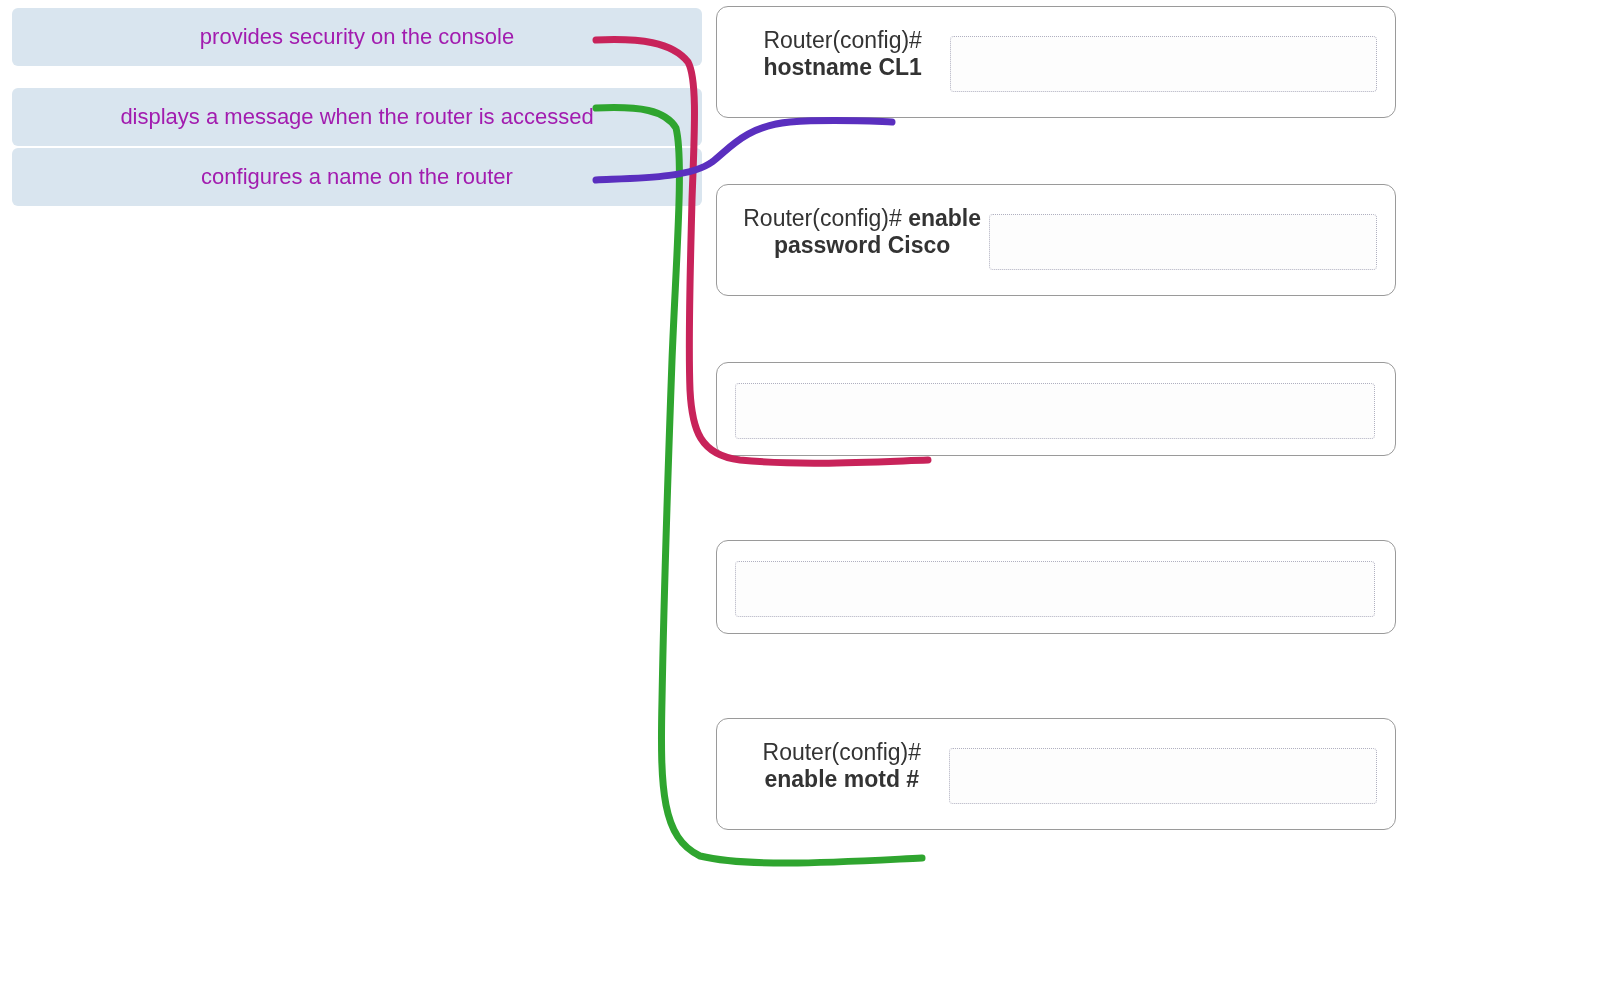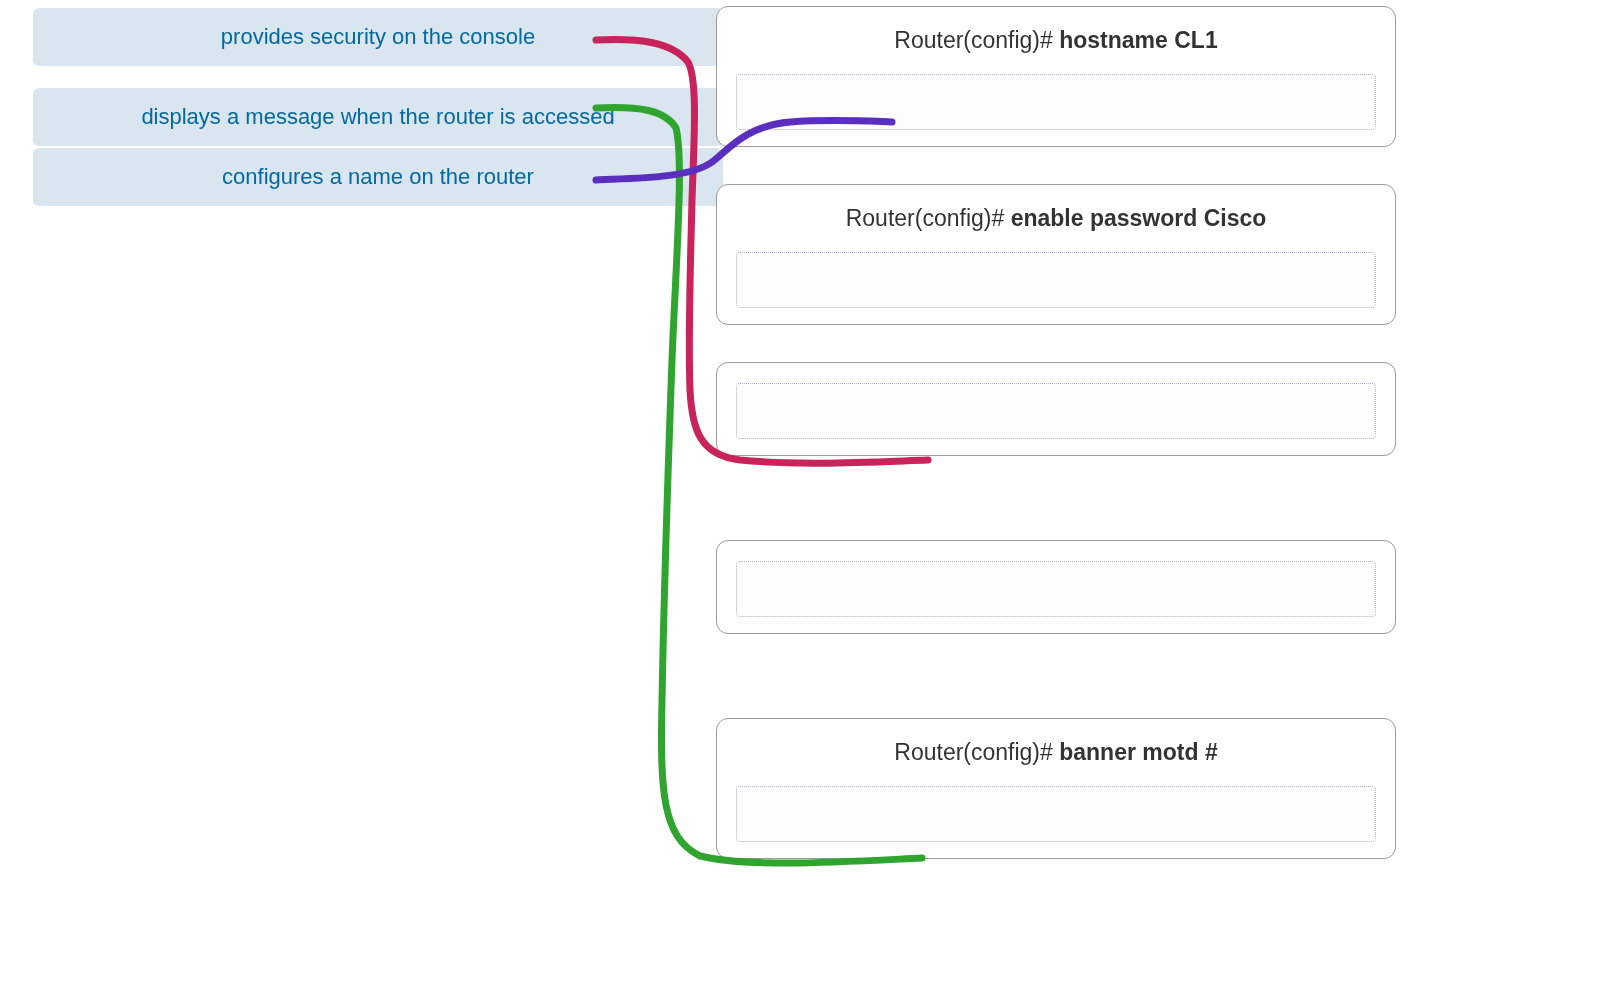--- a/index.html
+++ b/index.html
@@ -13,40 +13,38 @@
     overflow: hidden;
   }
 
   .left-item {
     position: absolute;
     left: 12px;
     width: 690px;
     height: 58px;
     background: #d9e5ef;
     border-radius: 6px;
-    color: #0369a1;
+    color: #a21caf;
     font-size: 22px;
     display: flex;
     align-items: center;
     justify-content: center;
     box-sizing: border-box;
     text-align: center;
-    margin-left: 21px;
   }
 
   .right-card {
     position: absolute;
     left: 716px;
     width: 680px;
     border: 1px solid #9a9a9a;
     border-radius: 12px;
     background: #ffffff;
     box-sizing: border-box;
     display: flex;
-    flex-direction: column;
     align-items: center;
     padding: 20px 18px 16px 18px;
   }
   .right-card .title {
     font-size: 23px;
     color: #333333;
     text-align: center;
     margin-bottom: 20px;
   }
   .right-card .title .prompt { font-weight: 400; }
@@ -97,21 +95,21 @@
 <div class="right-card" style="top:362px">
   <div class="dropzone"></div>
 </div>
 
 <div class="right-card" style="top:540px">
   <div class="dropzone"></div>
 </div>
 
 <div class="right-card" style="top:718px">
   <div class="title">
-    <span class="prompt">Router(config)# </span><span class="cmd">banner motd #</span>
+    <span class="prompt">Router(config)# </span><span class="cmd">enable motd #</span>
   </div>
   <div class="dropzone"></div>
 </div>
 
 <svg class="overlay" viewBox="0 0 1600 983">
 
   <path d="M 596 40
            C 640 38, 672 42, 688 62
            C 698 80, 694 140, 692 200
            C 690 280, 688 340, 690 390

